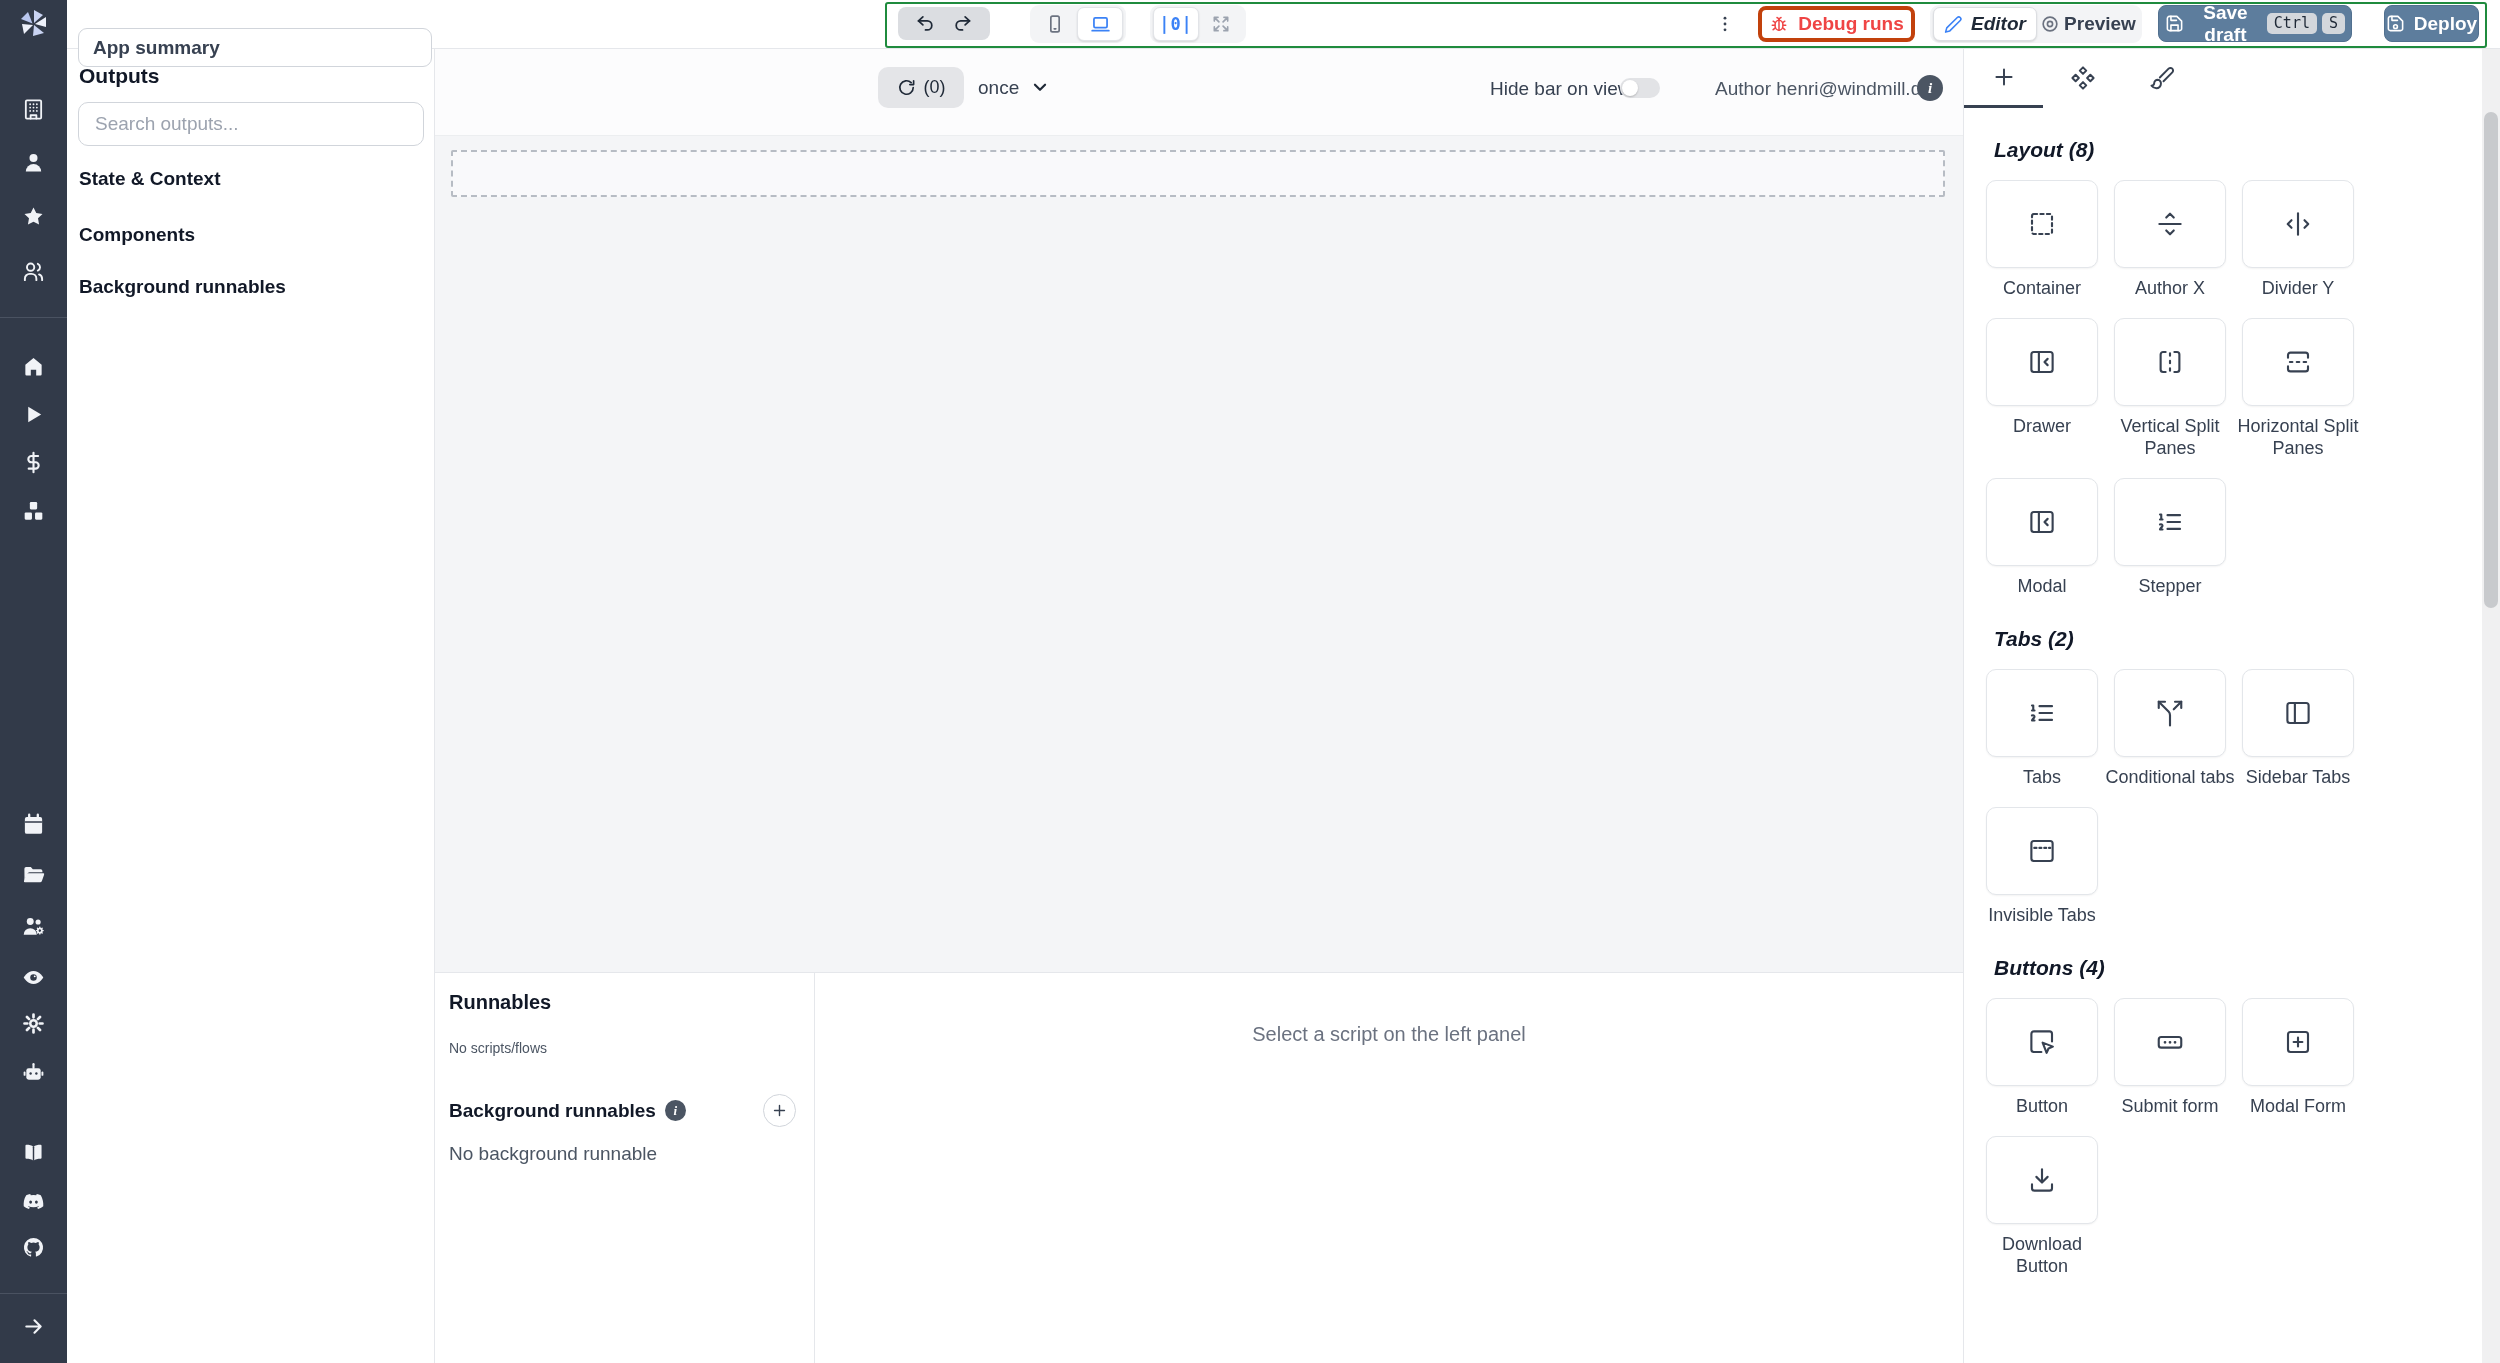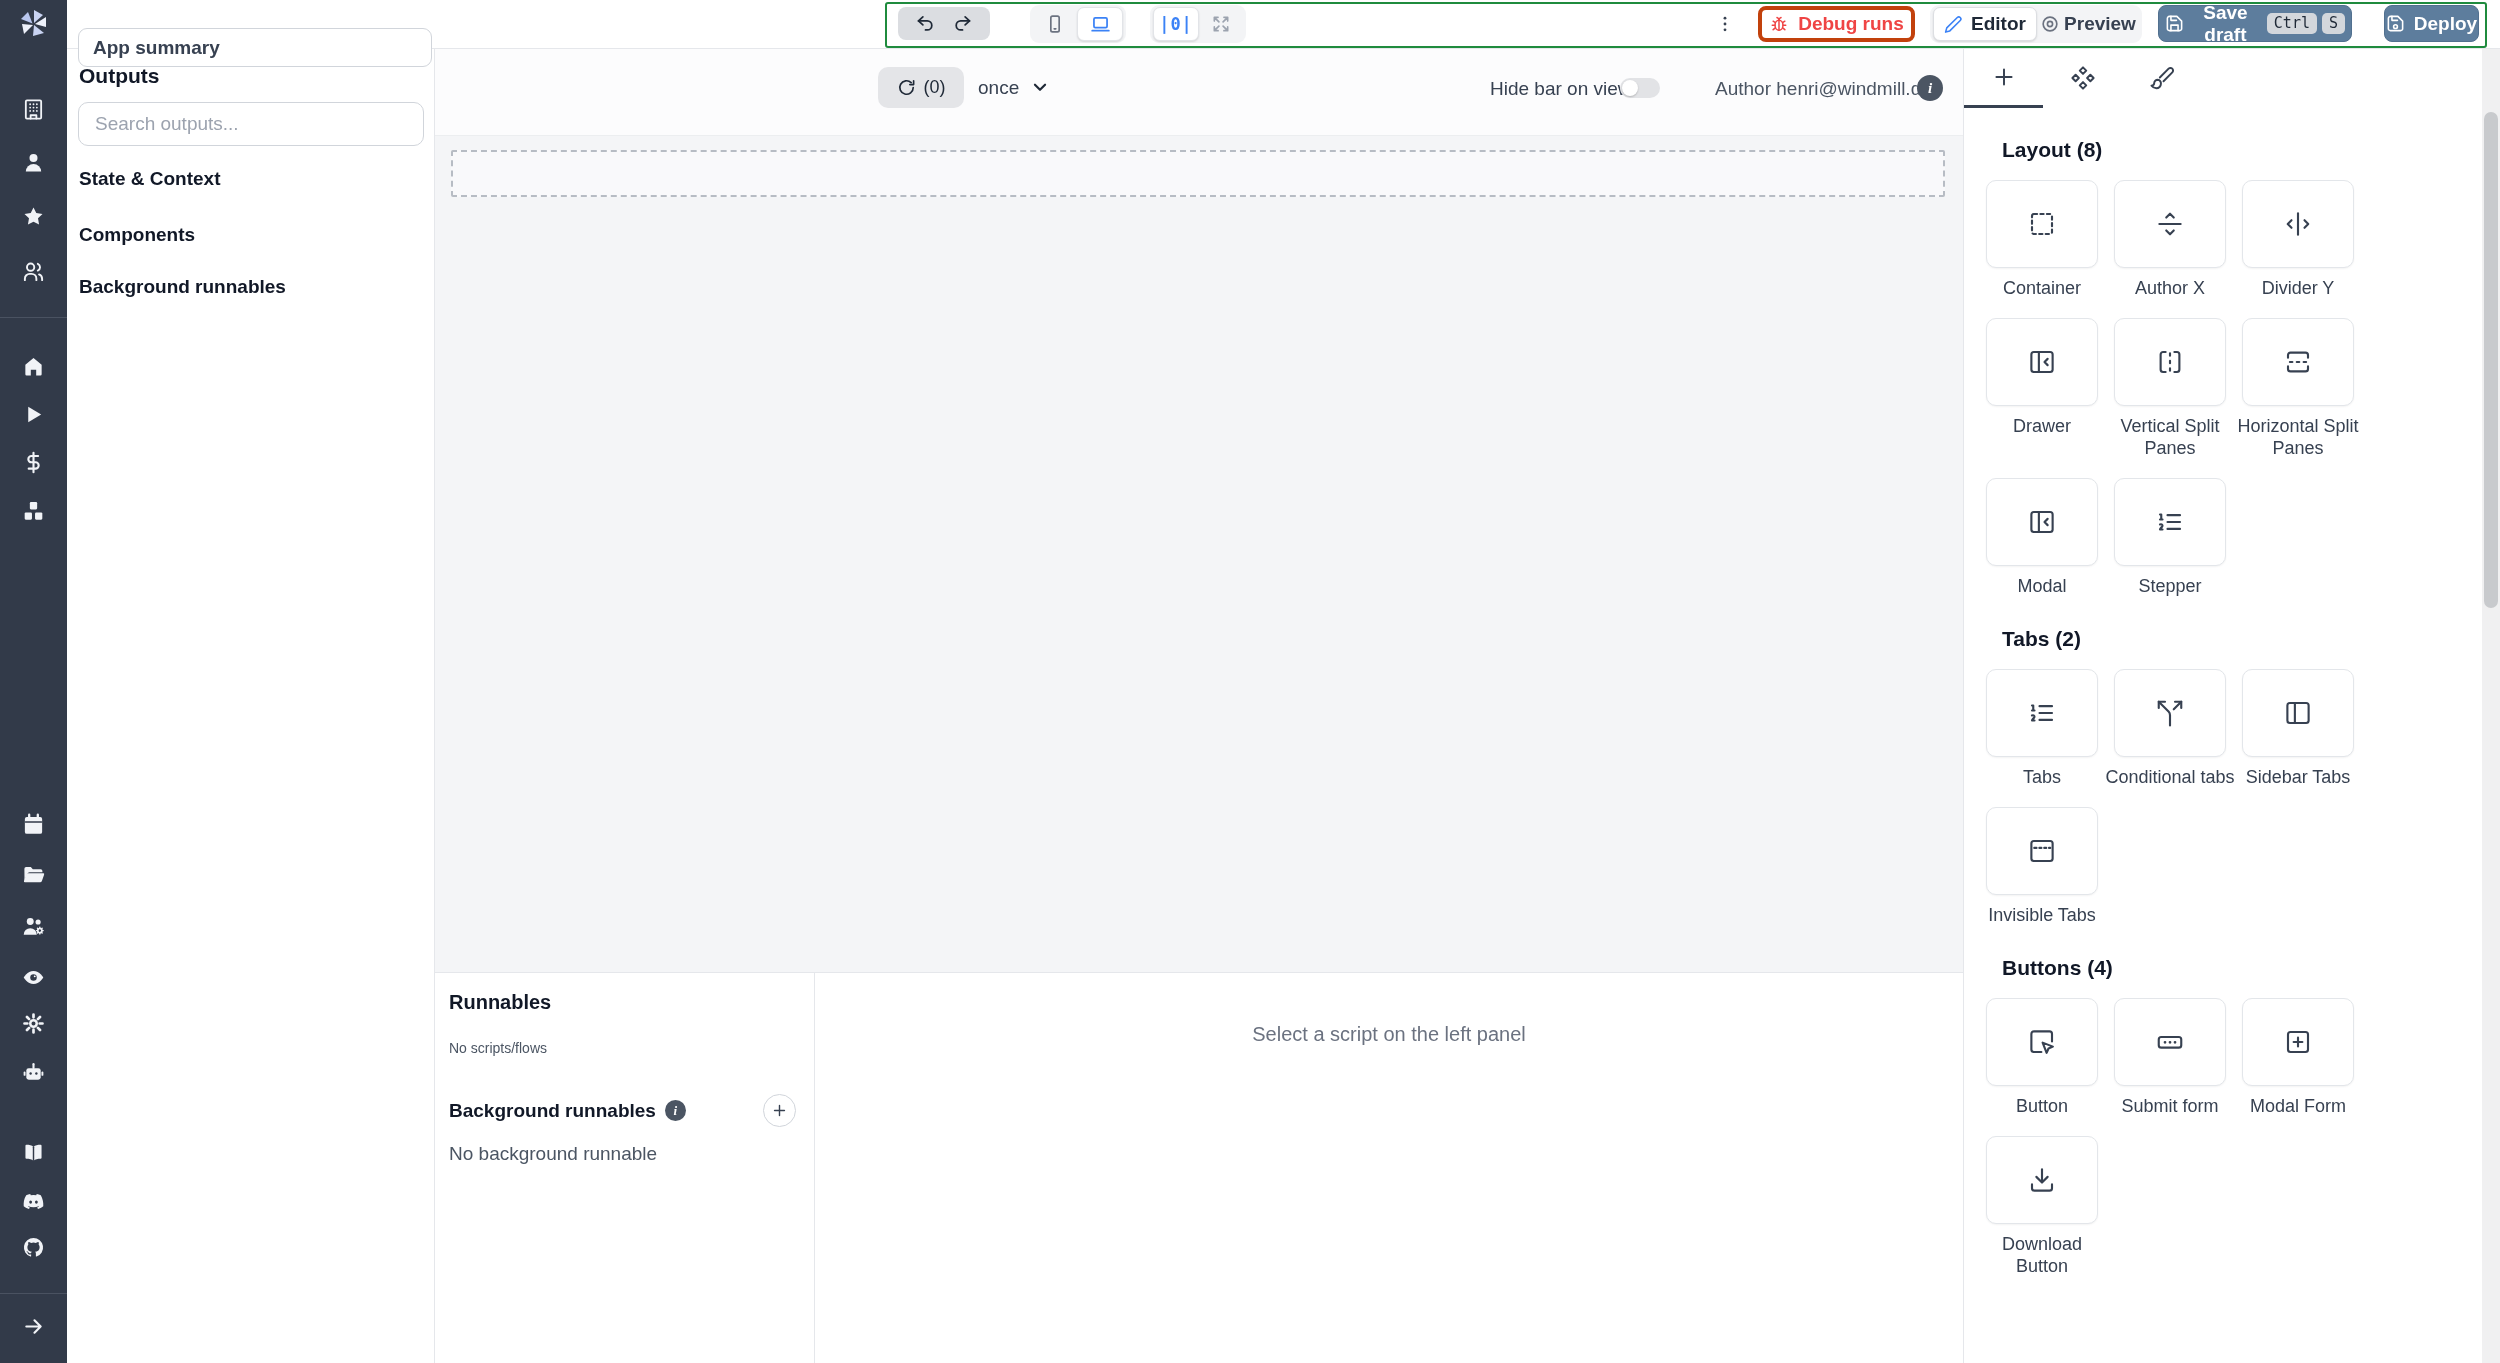--- a/index.html
+++ b/index.html
@@ -28,21 +28,21 @@
   .seg-align{left:1083px;top:5px;height:38px;width:96px;}
   .seg-chip{height:32px;display:flex;align-items:center;justify-content:center;border-radius:7px;flex:1;cursor:pointer;}
   .seg-chip.on{background:#fff;border:1px solid #e2e4e8;box-shadow:0 1px 2px rgba(0,0,0,.12);}
   .align-zero{font:700 17px "DejaVu Sans Mono",monospace;color:#3b82f6;letter-spacing:1px;}
   .kebab{position:absolute;left:1642px;top:8px;width:32px;height:32px;display:flex;align-items:center;justify-content:center;color:#374151;cursor:pointer;}
   .btn{display:flex;align-items:center;justify-content:center;gap:9px;border-radius:8px;cursor:pointer;
        font:600 19px "Liberation Sans",sans-serif;box-sizing:border-box;}
   .btn-outline{position:absolute;left:1691px;top:6px;width:157px;height:36px;border:4px solid #c2410c;background:#fff;color:#ef4444;}
   .seg-ep{left:1863px;top:5px;height:38px;width:212px;}
   .chip-editor{background:#fff;border:1px solid #dcdee2;box-shadow:0 1px 2px rgba(0,0,0,.12);border-radius:7px;
-       height:32px;display:flex;align-items:center;justify-content:center;gap:8px;flex:1;font-weight:600;color:#1f2937;cursor:pointer;}
+       height:32px;display:flex;align-items:center;justify-content:center;gap:8px;flex:1;font-weight:600;color:#1f2937;cursor:pointer;font-style:italic;}
   .chip-preview{height:32px;display:flex;align-items:center;justify-content:center;gap:4px;flex:1;font-weight:600;color:#374151;cursor:pointer;}
   .btn-steel{background:#5d7d9d;color:#fff;border:1px solid #51708f;}
   .btn-save{position:absolute;left:2091px;top:5px;width:194px;height:37px;}
   .btn-deploy{position:absolute;left:2317px;top:5px;width:95px;height:37px;}
   kbd{font:15px "DejaVu Sans Mono",monospace;background:#d3d7dc;color:#1f2937;border-radius:5px;padding:3px 7px;line-height:1;}
 
   
   .outputs{position:absolute;left:67px;top:48px;width:368px;height:1315px;background:#fff;border-right:1px solid #e5e7eb;box-sizing:border-box;z-index:4;}
   .outputs h2{margin:16px 0 0 12px;font-size:21px;color:#111827;}
   .o-search{margin:14px 11px 0 11px;width:346px;height:44px;border:1px solid #d1d5db;border-radius:10px;
@@ -85,21 +85,21 @@
 
   
   .comp-panel{position:absolute;left:1963px;top:48px;width:537px;height:1315px;background:#fff;border-left:1px solid #e5e7eb;box-sizing:border-box;overflow:hidden;z-index:4;}
   .c-tabs{display:flex;height:60px;}
   .c-tab{width:79px;display:flex;align-items:center;justify-content:center;color:#374151;cursor:pointer;box-sizing:border-box;}
   .c-tab.active{border-bottom:3px solid #374151;}
   .c-search{margin:12px 0 0 22px;width:440px;height:45px;border:1px solid #d1d5db;border-radius:9px;padding:0 16px;
        font:19px "Liberation Sans",sans-serif;color:#1f2937;outline:none;box-sizing:border-box;}
   .c-search::placeholder{color:#9ca3af;}
   .sections{padding:0 0 0 22px;}
-  .sec-title{margin:30px 0 18px 16px;font-weight:700;font-size:21px;color:#111827;}
+  .sec-title{margin:30px 0 18px 8px;font-weight:700;font-size:21px;color:#111827;font-style:italic;}
   .grid{display:grid;grid-template-columns:repeat(3,112px);column-gap:16px;row-gap:18px;align-items:start;}
   .cell{display:flex;flex-direction:column;align-items:center;}
   .card{width:112px;height:88px;background:#fff;border:1px solid #e3e6ea;border-radius:10px;box-shadow:0 1px 2px rgba(0,0,0,.05);
        display:flex;align-items:center;justify-content:center;color:#374151;cursor:pointer;box-sizing:border-box;}
   .card-label{margin-top:9px;width:134px;text-align:center;font-size:18px;color:#374151;line-height:1.25;}
   .sb-track{position:absolute;right:0;top:0;width:18px;height:100%;background:#f0f0f1;}
   .sb-thumb{position:absolute;right:2px;top:64px;width:14px;height:496px;border-radius:7px;background:#c8cacd;cursor:pointer;}
 </style>
 </head>
 <body>

